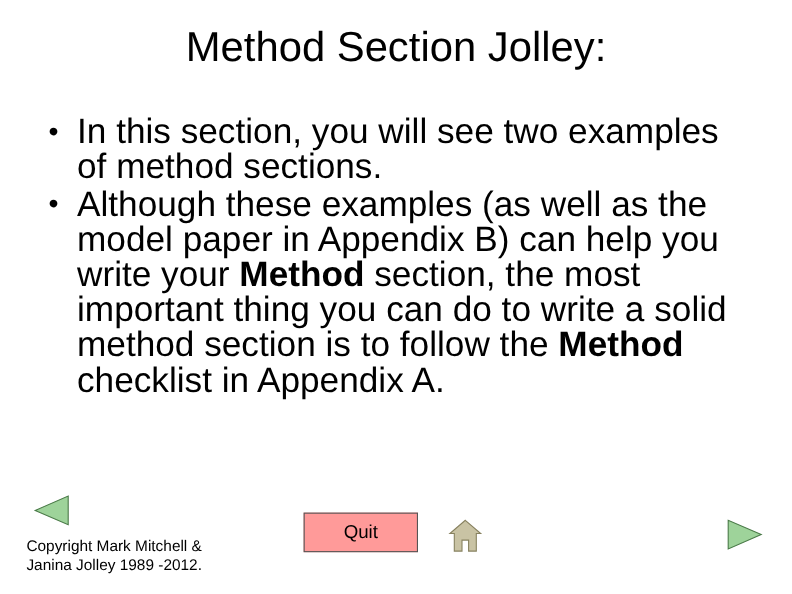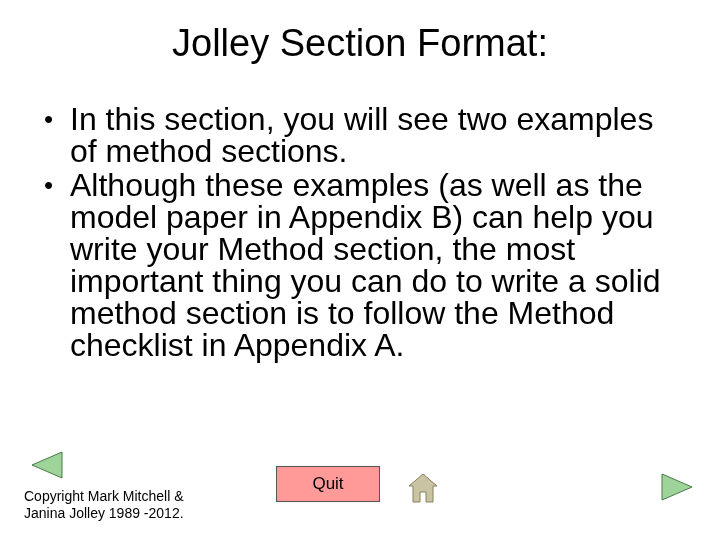--- a/index.html
+++ b/index.html
@@ -31,21 +31,21 @@
     text-align: left;
     flex-shrink: 0;
     color: #000;
   }
   .bullet-text {
     font-size: 32px;
     line-height: 32px;
     color: #000;
     flex: 1;
   }
-  .bullet-text b { font-weight: normal; }
+  .bullet-text b { font-weight: bold; }
   .footer {
     position: absolute;
     left: 0; right: 0; bottom: 14px;
     height: 60px;
     padding-left: 44px;
   }
   .back-icon {
     position: absolute;
     left: 30px;
     bottom: 42px;
@@ -83,21 +83,21 @@
     font-family: Arial, Helvetica, sans-serif;
     text-align: center;
     line-height: 24px;
     cursor: pointer;
     color: #000;
   }
 </style>
 </head>
 <body>
 
-<h1 class="title">Jolley Section Format:</h1>
+<h1 class="title">Method Section Jolley:</h1>
 
 <div class="bullets">
   <div class="bullet-row">
     <div class="bullet-dot">•</div>
     <div class="bullet-text"> In this section, you will see two examples of method sections.</div>
   </div>
   <div class="bullet-row">
     <div class="bullet-dot">•</div>
     <div class="bullet-text"> Although these examples (as well as the model paper in Appendix B) can help you write your <b>Method</b> section, the most important thing you can do to write a solid method section is to follow the <b>Method</b> checklist in Appendix A.</div>
   </div>

